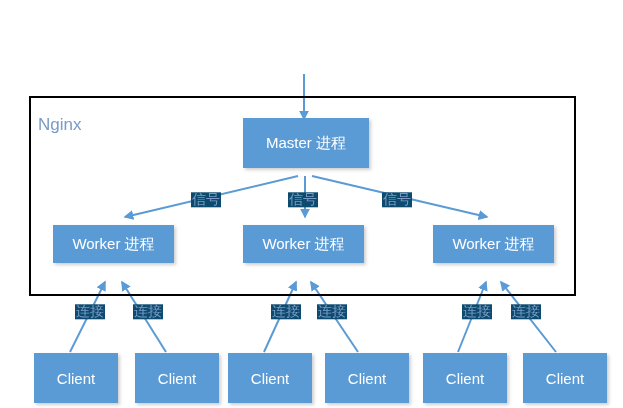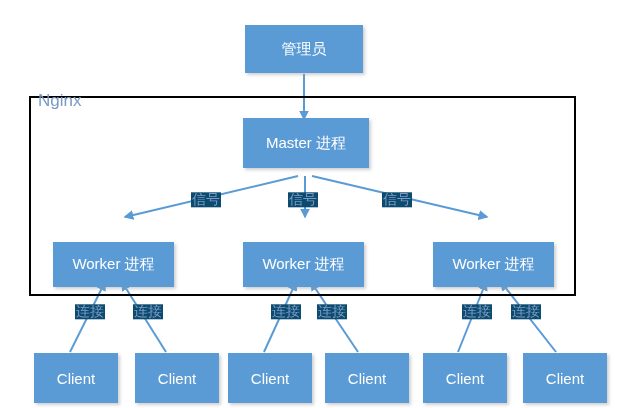--- a/index.html
+++ b/index.html
@@ -31,21 +31,21 @@
     background:var(--node-fill);
     color:var(--node-text);
     display:flex;align-items:center;justify-content:center;
     font-size:15px;
     box-shadow:2px 2px 3px rgba(150,150,150,0.45);
     box-sizing:border-box;
     white-space:nowrap;
   }
   .node-admin {left:245px;top:25px;width:118px;height:48px;}
   .node-master{left:243px;top:118px;width:126px;height:50px;}
-  .node-worker{width:121px;height:45px;top:225px;margin-top:17px;}
+  .node-worker{width:121px;height:38px;top:225px;}
   .w0{left:53px;} .w1{left:243px;} .w2{left:433px;}
   .node-client{width:84px;height:50px;top:353px;}
   .c0{left:34px;} .c1{left:135px;} .c2{left:228px;}
   .c3{left:325px;} .c4{left:423px;} .c5{left:523px;}
   .edge-label{
     position:absolute;
     color:var(--label-text);
     font-size:14px;
     background:#0c4a6e;
     padding:0 1px;
@@ -57,21 +57,21 @@
   .sig1{left:303px;top:200px;}
   .sig2{left:397px;top:200px;}
   .con0{left:90px;top:312px;}
   .con1{left:148px;top:312px;}
   .con2{left:286px;top:312px;}
   .con3{left:332px;top:312px;}
   .con4{left:477px;top:312px;}
   .con5{left:526px;top:312px;}
   .nginx-label{
     position:absolute;
-    left:38px;top:91px;
+    left:38px;top:115px;
     color:var(--label-text);
     font-size:17px;
   }
 </style>
 </head>
 <body>
 
 <div class="canvas">
 
   <svg class="edges" viewBox="0 0 623 408" xmlns="http://www.w3.org/2000/svg">
@@ -88,21 +88,20 @@
     <line class="edge" x1="166" y1="352" x2="122" y2="282" marker-end="url(#arrow)"></line>
     <line class="edge" x1="264" y1="352" x2="296" y2="282" marker-end="url(#arrow)"></line>
     <line class="edge" x1="358" y1="352" x2="311" y2="282" marker-end="url(#arrow)"></line>
     <line class="edge" x1="458" y1="352" x2="486" y2="282" marker-end="url(#arrow)"></line>
     <line class="edge" x1="556" y1="352" x2="501" y2="282" marker-end="url(#arrow)"></line>
   </svg>
 
   <div class="nginx-rect"></div>
   <div class="nginx-label">Nginx</div>
 
-  <div class="node node-admin">管理员</div>
   <div class="node node-master">Master 进程</div>
 
   <div class="node node-worker w0">Worker 进程</div>
   <div class="node node-worker w1">Worker 进程</div>
   <div class="node node-worker w2">Worker 进程</div>
 
   <div class="node node-client c0">Client</div>
   <div class="node node-client c1">Client</div>
   <div class="node node-client c2">Client</div>
   <div class="node node-client c3">Client</div>

